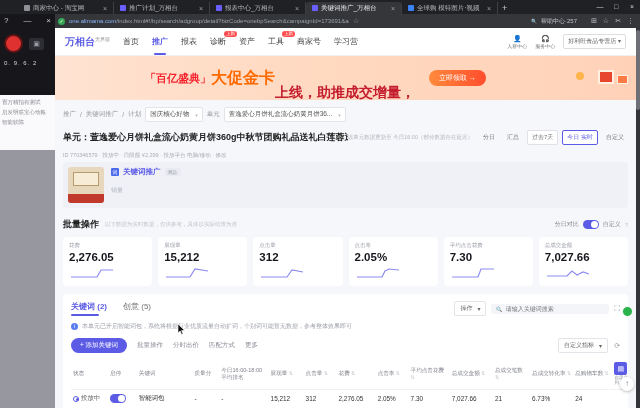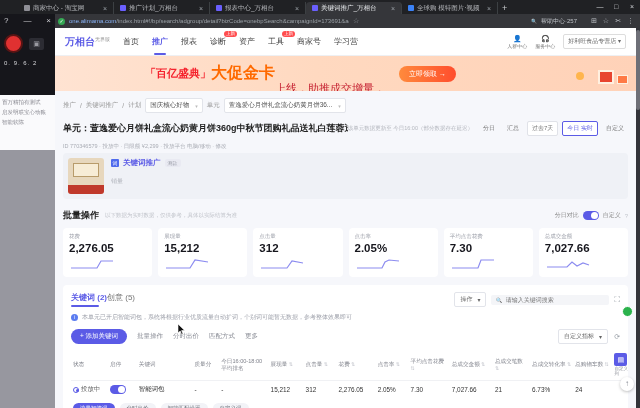--- a/index.html
+++ b/index.html
@@ -43,24 +43,24 @@
   .logo sup { font-size:5px; color:#999; font-weight:normal; }
   .nav-item { font-size:8px; color:#444; position:relative; white-space:nowrap; cursor:pointer; }
   .nav-item.active { color:#5b5be6; font-weight:bold; }
   .nav-item.active::after { content:""; position:absolute; left:2px; right:2px; bottom:-8px; height:2px; background:#5b5be6; border-radius:2px; }
   .nav-badge { position:absolute; top:-5px; right:-11px; background:#ff4d4f; color:#fff; font-size:4.5px; border-radius:5px; padding:0 2px; line-height:6px; }
   .nav-right { margin-left:auto; display:flex; align-items:center; gap:8px; }
   .nav-mini { display:flex; flex-direction:column; align-items:center; font-size:5px; color:#777; line-height:1.3; }
   .nav-mini .ic { font-size:7px; color:#666; }
   .account { border:1px solid #ddd; border-radius:2px; font-size:6px; color:#666; padding:2px 4px; white-space:nowrap; }
 
-  .banner { height:35px; background:linear-gradient(90deg,#ffe3d2,#ffd9c0 45%,#ffd2b8); display:flex; align-items:center; padding:0 14px; position:relative; overflow:hidden; }
+  .banner { height:44px; background:linear-gradient(90deg,#ffe3d2,#ffd9c0 45%,#ffd2b8); display:flex; align-items:center; padding:0 14px; position:relative; overflow:hidden; }
   .banner .b1 { color:#f5222d; font-weight:bold; font-size:11px; margin-left:76px; white-space:nowrap; }
   .banner .b2 { color:#ff6a00; font-weight:bold; font-size:16px; white-space:nowrap; }
-  .banner .b3 { color:#c41d2e; font-weight:normal; font-size:11px; white-space:nowrap;margin-top:29px; }
+  .banner .b3 { color:#c41d2e; font-weight:bold; font-size:14px; white-space:nowrap;margin-top:29px; }
   .banner .b4 { color:#f5222d; font-weight:bold; font-size:11px; white-space:nowrap; }
   .cta { margin-left:14px; background:linear-gradient(90deg,#ff8a3c,#ff4d2d); color:#fff; font-size:7px; border-radius:8px; padding:3px 10px; white-space:nowrap; }
   .gift { position:absolute; right:6px; top:3px; width:58px; height:25px; }
   .gift .gbox { position:absolute; width:16px; height:14px; background:#e8452f; border:2px solid #fff0e0; bottom:0; right:16px; }
   .gift .gbox2 { position:absolute; width:11px; height:9px; background:#ff7a45; border:1px solid #fff0e0; bottom:0; right:2px; }
   .gift .gball { position:absolute; width:8px; height:8px; border-radius:50%; background:#ffb54d; left:4px; bottom:4px; }
 
   .content { padding:7px 8px 0 8px; }
 
   .crumbs { display:flex; align-items:center; gap:4px; font-size:6.5px; color:#999; white-space:nowrap; }
@@ -96,21 +96,21 @@
   .info-i { color:#c3c6cd; font-size:6px; }
 
   .cards { display:flex; gap:6px; margin-top:6px; }
   .card { flex:1; background:#fff; border-radius:4px; padding:5px 6px 4px; }
   .card .lbl { font-size:5.5px; color:#9b9ea8; white-space:nowrap; }
   .card .val { font-size:11.5px; font-weight:bold; color:#16161d; margin-top:2px; white-space:nowrap; }
   .spark { width:46px; height:13px; margin-top:4px; }
   .spark polyline { fill:none; stroke:#8c8cf0; stroke-width:1.2; }
 
   .panel { background:#fff; border-radius:4px; margin-top:8px; padding:7px 8px 0; }
-  .ptabs { display:flex; align-items:center; }
+  .ptabs { display:flex; align-items:center; gap:16px; }
   .ptab { font-size:8px; color:#777; padding-bottom:4px; position:relative; white-space:nowrap; }
   .ptab.active { color:#5b5be6; font-weight:bold; }
   .ptab.active::after { content:""; position:absolute; left:0; right:8px; bottom:0; height:2px; background:#5b5be6; border-radius:2px; }
   .ptabs-right { margin-left:auto; display:flex; align-items:center; gap:5px; }
   .mini-sel { border:1px solid #e2e4ea; border-radius:2px; font-size:6px; color:#666; padding:2px 5px; display:flex; gap:5px; align-items:center; }
   .searchbox { background:#f4f5f8; border-radius:2px; display:flex; align-items:center; gap:3px; padding:2px 5px; width:118px; }
   .searchbox input { border:none; outline:none; background:transparent; font-size:6px; color:#444; width:100%; font-family:inherit; }
   .expand-ic { color:#9aa0a8; font-size:8px; }
 
   .notice { display:flex; align-items:center; gap:4px; margin-top:6px; font-size:6px; color:#9b9ea8; }

